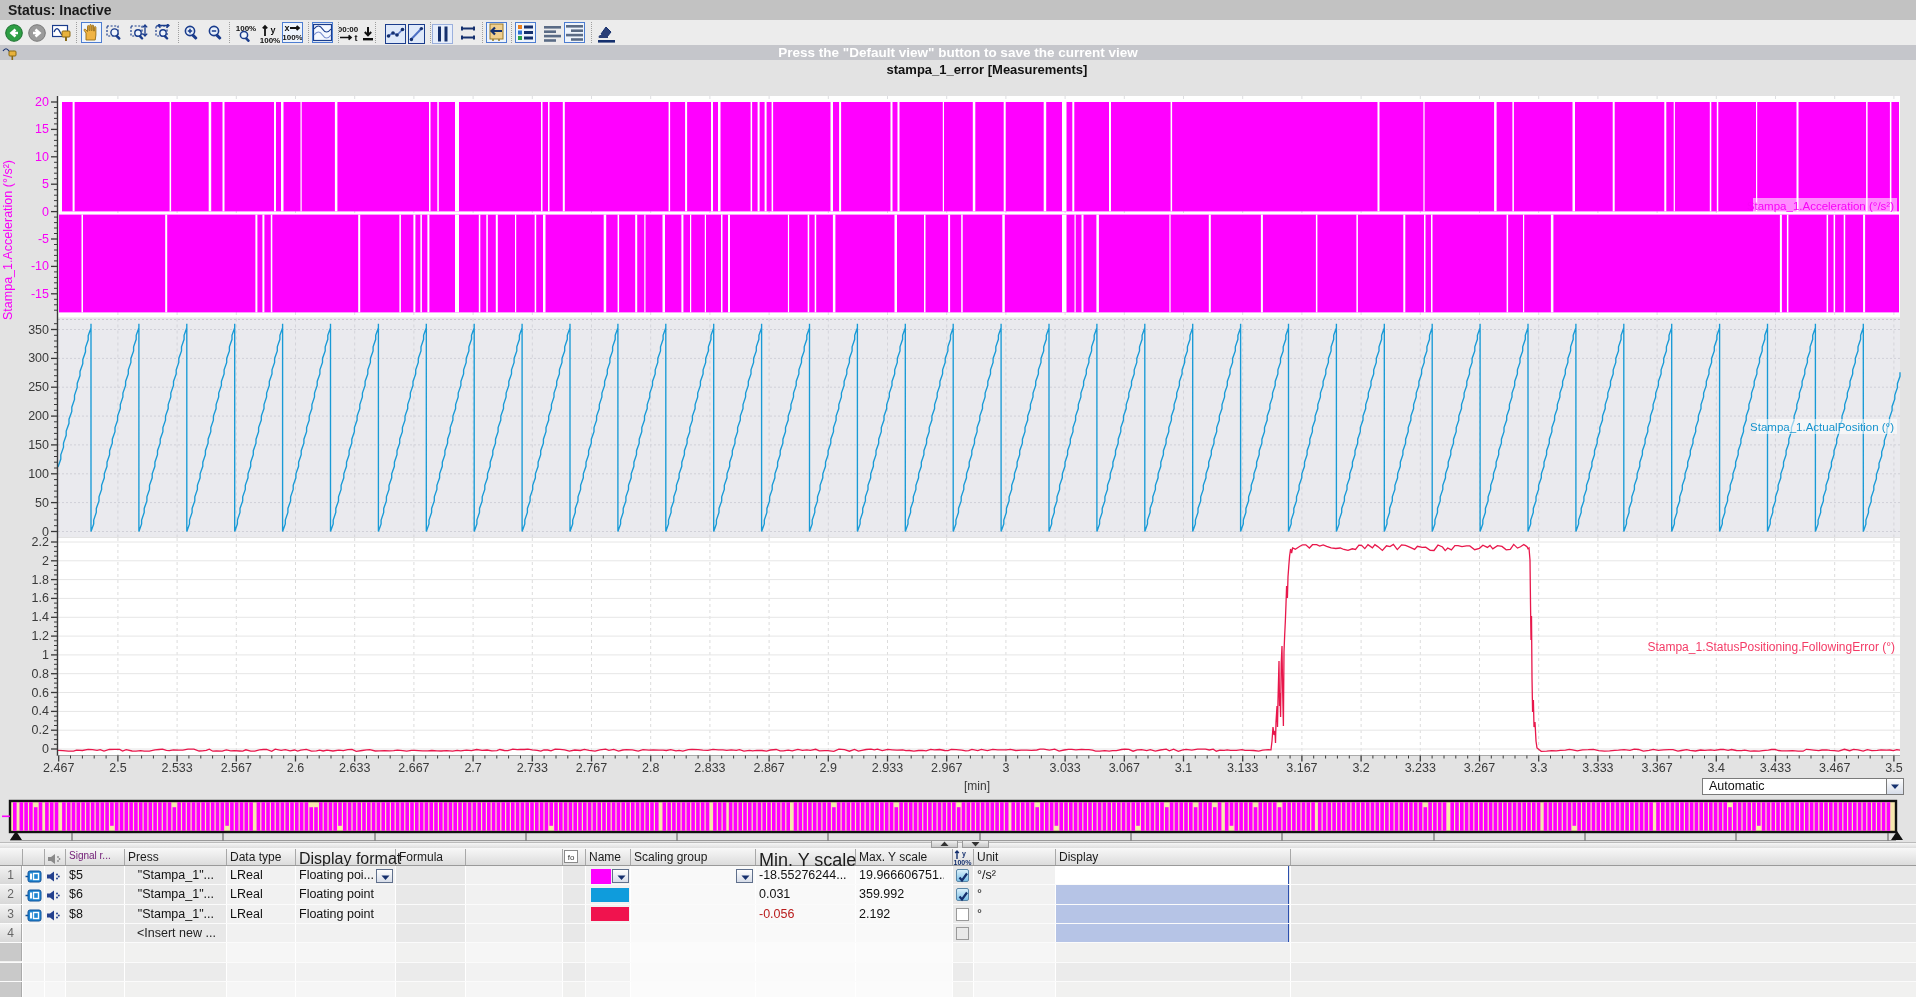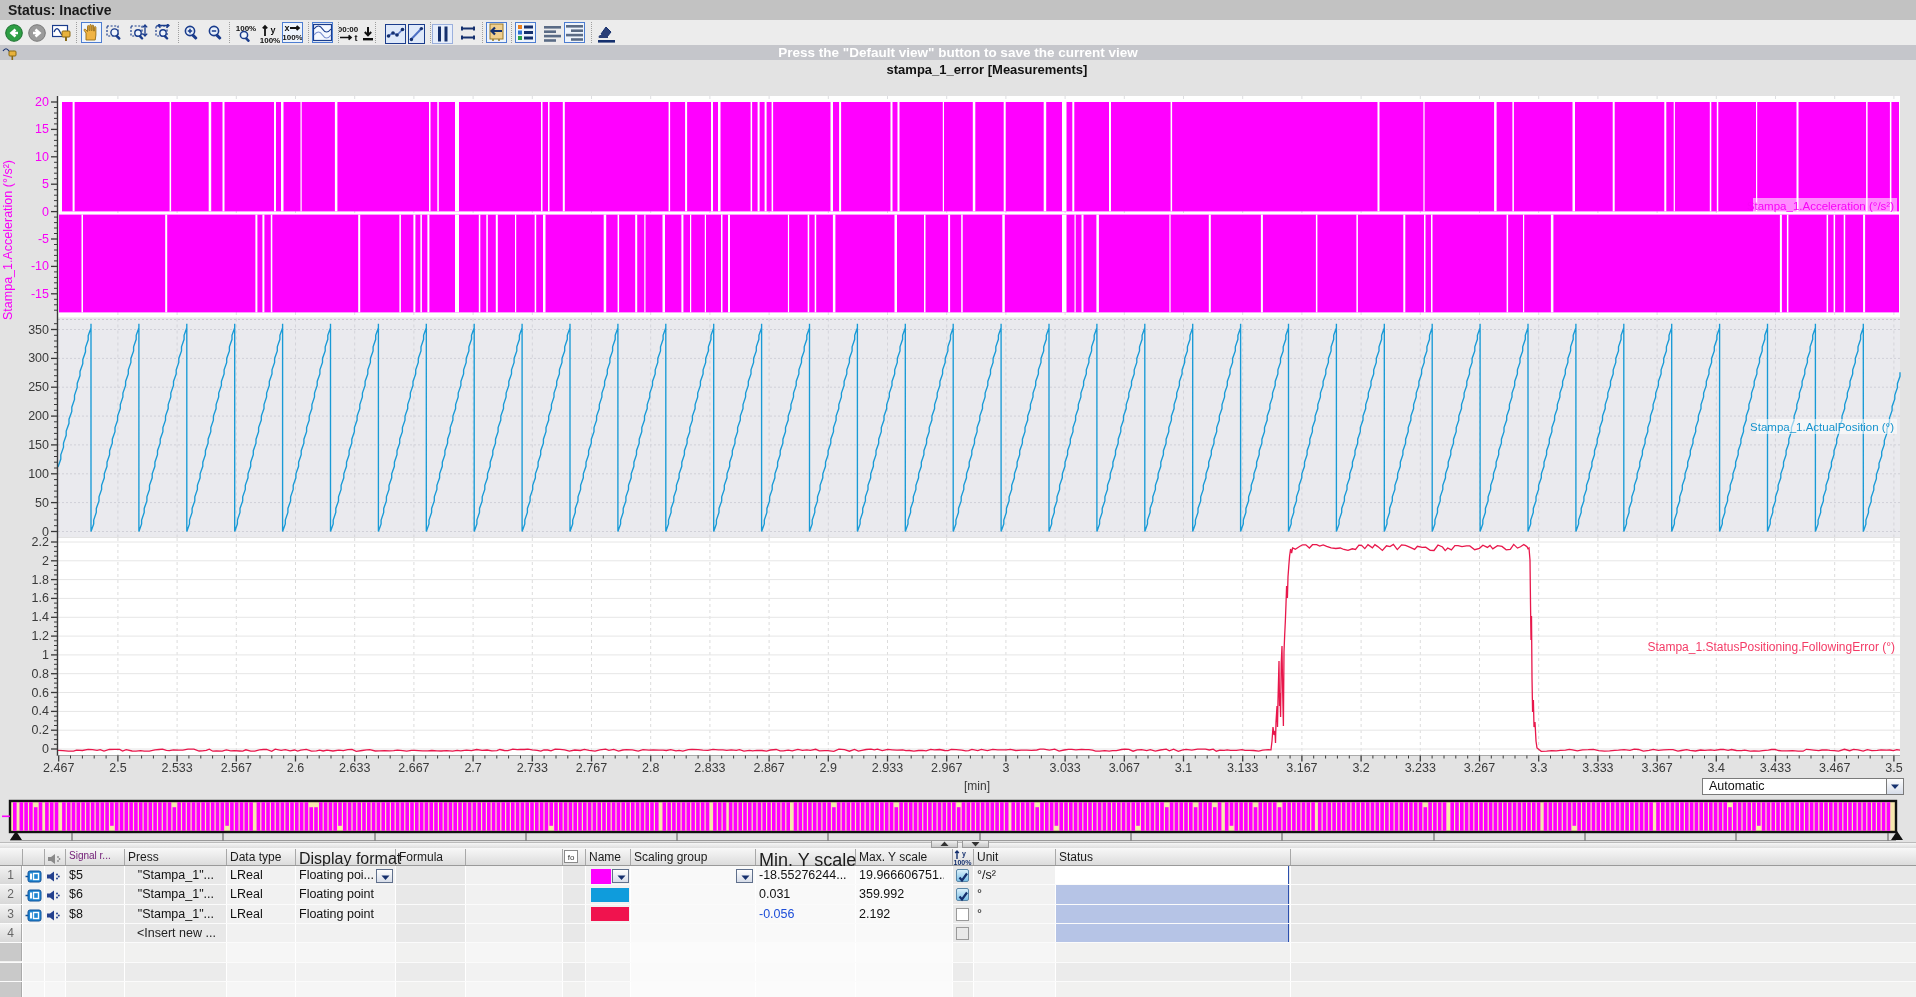--- a/index.html
+++ b/index.html
@@ -1166,21 +1166,21 @@
     <div style="position:absolute;left:128px;top:2px;font-size:12px;color:#1b1b1b;white-space:nowrap;">Press</div>
     <div style="position:absolute;left:230px;top:2px;font-size:12px;color:#1b1b1b;white-space:nowrap;">Data type</div>
     <div style="position:absolute;left:299px;top:2px;font-size:16px;color:#1b1b1b;white-space:nowrap;">Display format</div>
     <div style="position:absolute;left:399px;top:2px;font-size:12px;color:#1b1b1b;white-space:nowrap;">Formula</div>
     <div style="position:absolute;left:469px;top:2px;font-size:12px;color:#1b1b1b;white-space:nowrap;margin-top:19px;">Formula</div>
     <div style="position:absolute;left:589px;top:2px;font-size:12px;color:#1b1b1b;white-space:nowrap;">Name</div>
     <div style="position:absolute;left:634px;top:2px;font-size:12px;color:#1b1b1b;white-space:nowrap;">Scaling group</div>
     <div style="position:absolute;left:759px;top:2px;font-size:18px;color:#1b1b1b;white-space:nowrap;">Min. Y scale</div>
     <div style="position:absolute;left:859px;top:2px;font-size:12px;color:#1b1b1b;white-space:nowrap;">Max. Y scale</div>
     <div style="position:absolute;left:977px;top:2px;font-size:12px;color:#1b1b1b;white-space:nowrap;">Unit</div>
-    <div style="position:absolute;left:1059px;top:2px;font-size:12px;color:#1b1b1b;white-space:nowrap;">Status</div>
+    <div style="position:absolute;left:1059px;top:2px;font-size:12px;color:#1b1b1b;white-space:nowrap;">Display</div>
     <div style="position:absolute;left:47px;top:3px;"><svg width="15" height="12">
         <path d="M1 4 L4 4 L8 1 L8 11 L4 8 L1 8 Z" fill="#8a8a8a"></path>
         <circle cx="11" cy="4" r="0.9" fill="#8a8a8a"></circle>
         <circle cx="12.5" cy="6" r="0.9" fill="#8a8a8a"></circle>
         <circle cx="11" cy="8" r="0.9" fill="#8a8a8a"></circle>
       </svg></div>
     <div style="position:absolute;left:564px;top:2px;width:14px;height:13px;border:1px solid #8a8a8a;background:#fff;font-size:8px;color:#333;text-align:center;line-height:13px;">fo</div>
     <div style="position:absolute;left:953px;top:1px;"><svg width="19" height="17">
         <path d="M4 10 L4 2 M2.2 4 L4 2 L5.8 4" stroke="#15306e" stroke-width="1.4" fill="none"></path>
         <text x="11" y="7" font-family="Liberation Sans,sans-serif" font-size="7" font-weight="bold" fill="#15306e" text-anchor="middle">y</text>
@@ -1289,21 +1289,21 @@
     <div style="position:absolute;left:612px;top:20.5px;width:17px;height:14px;background:linear-gradient(#fefefe,#d7dde9);border:1px solid #60708c;"><svg width="17" height="14">
         <path d="M4.5 5.5 L12.5 5.5 L8.5 10 Z" fill="#15306e"></path>
       </svg></div>
     <div style="position:absolute;left:591px;top:39.8px;width:38px;height:14px;background:#0f9cdc;"></div>
     <div style="position:absolute;left:591px;top:59.1px;width:38px;height:14px;background:#f0134e;"></div>
     <div style="position:absolute;left:736px;top:20.5px;width:17px;height:14px;background:linear-gradient(#fefefe,#d7dde9);border:1px solid #60708c;"><svg width="17" height="14">
         <path d="M4.5 5.5 L12.5 5.5 L8.5 10 Z" fill="#15306e"></path>
       </svg></div>
     <div style="position:absolute;left:755px;top:18.0px;width:92px;height:18.3px;padding-left:4px;padding-right:4px;font-size:12.5px;color:#111;line-height:18px;text-align:left;white-space:nowrap;overflow:hidden;">-18.55276244...</div>
     <div style="position:absolute;left:755px;top:37.3px;width:92px;height:18.3px;padding-left:4px;padding-right:4px;font-size:12.5px;color:#111;line-height:18px;text-align:left;white-space:nowrap;overflow:hidden;">0.031</div>
-    <div style="position:absolute;left:755px;top:56.6px;width:92px;height:18.3px;padding-left:4px;padding-right:4px;font-size:12.5px;color:#1d4ed8;line-height:18px;text-align:left;white-space:nowrap;overflow:hidden;">-0.056</div>
+    <div style="position:absolute;left:755px;top:56.6px;width:92px;height:18.3px;padding-left:4px;padding-right:4px;font-size:12.5px;color:#b91c1c;line-height:18px;text-align:left;white-space:nowrap;overflow:hidden;">-0.056</div>
     <div style="position:absolute;left:855px;top:18.0px;width:89px;height:18.3px;padding-left:4px;padding-right:4px;font-size:12.5px;color:#111;line-height:18px;text-align:left;white-space:nowrap;overflow:hidden;">19.966606751...</div>
     <div style="position:absolute;left:855px;top:37.3px;width:89px;height:18.3px;padding-left:4px;padding-right:4px;font-size:12.5px;color:#111;line-height:18px;text-align:left;white-space:nowrap;overflow:hidden;">359.992</div>
     <div style="position:absolute;left:855px;top:56.6px;width:89px;height:18.3px;padding-left:4px;padding-right:4px;font-size:12.5px;color:#111;line-height:18px;text-align:left;white-space:nowrap;overflow:hidden;">2.192</div>
     <div style="position:absolute;left:956px;top:21.0px;width:13px;height:13px;background:linear-gradient(#d9f0fb,#7ec2e8);border:1px solid #5a87a8;border-radius:2px;"><svg width="13" height="13">
         <path d="M2.5 6.5 L5 9.5 L10 2.5" stroke="#15306e" stroke-width="2.2" fill="none"></path>
       </svg></div>
     <div style="position:absolute;left:956px;top:40.3px;width:13px;height:13px;background:linear-gradient(#d9f0fb,#7ec2e8);border:1px solid #5a87a8;border-radius:2px;"><svg width="13" height="13">
         <path d="M2.5 6.5 L5 9.5 L10 2.5" stroke="#15306e" stroke-width="2.2" fill="none"></path>
       </svg></div>
     <div style="position:absolute;left:956px;top:59.6px;width:13px;height:13px;background:#ffffff;border:1px solid #9a9a9a;"></div>

